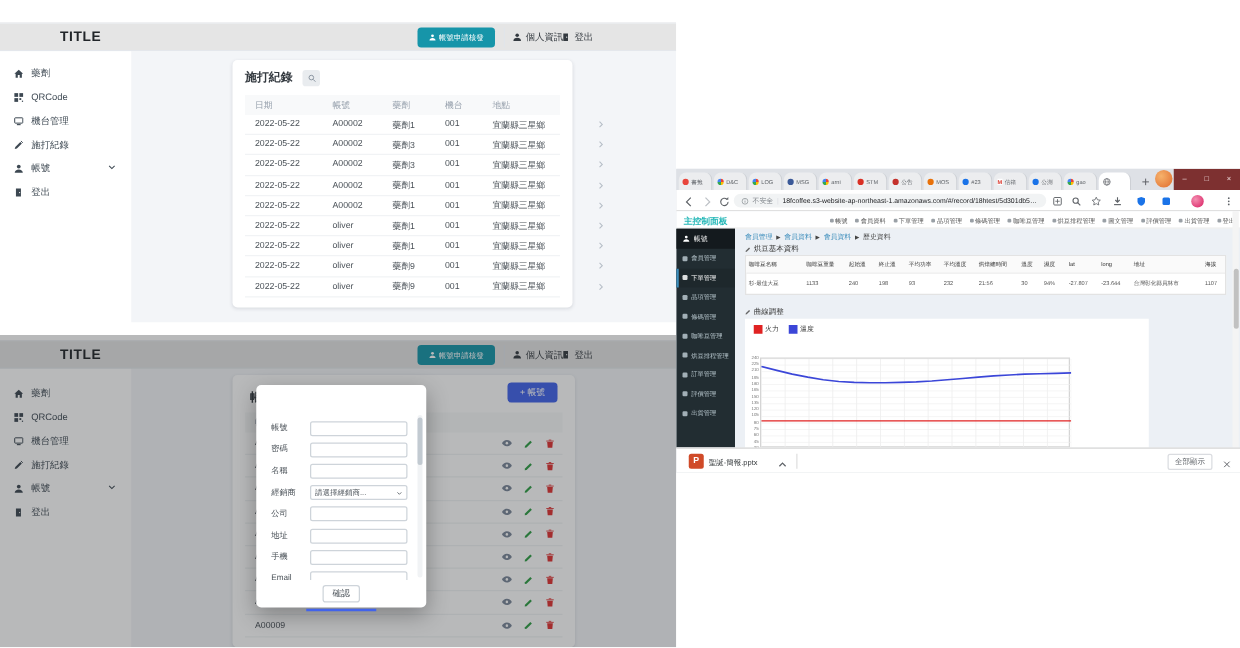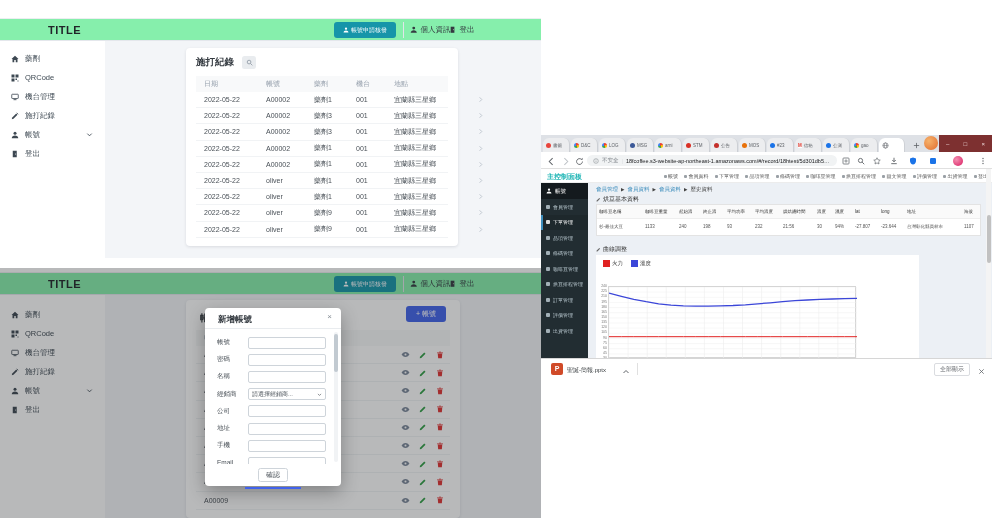--- a/index.html
+++ b/index.html
@@ -5,21 +5,21 @@
   * { margin:0; padding:0; box-sizing:border-box; }
   html,body { background:#fff; }
   body { font-family:"Liberation Sans","DejaVu Sans",sans-serif; color:#333; }
   .canvas { position:relative; width:992px; height:518px; background:#fff; overflow:hidden; }
   .shot { position:absolute; overflow:hidden; }
 
   
   .shot-top   { left:0; top:0;   width:541px; height:258px; background:#fff; }
   .shot-bottom{ left:0; top:268px; width:541px; height:250px; background:#fff; }
 
-  .va-header { position:absolute; left:0; width:541px; height:23px; background:#86efac;
+  .va-header { position:absolute; left:0; width:541px; height:23px; background:#e5e5e5;
                border-top:1px solid #eceef1; border-bottom:1px solid #e4e7ec; }
   .shot-top .va-header { top:18px; }
   .shot-bottom .va-header { top:4px; }
   .va-title { position:absolute; left:48px; top:5px; font-size:11px; font-weight:bold; color:#212529; letter-spacing:.5px; }
   .btn-teal { position:absolute; left:334px; top:3px; width:62px; height:16px; background:#1695a9; color:#fff;
               border:none; border-radius:3px; font-size:6px; display:flex; align-items:center; justify-content:center; gap:2px; cursor:pointer; }
   .vdiv { position:absolute; left:403px; top:3px; width:1px; height:16px; background:#e1e5ea; }
   .hdr-link { position:absolute; top:3px; height:16px; background:none; border:none; font-size:7.5px; color:#343a40;
               display:flex; align-items:center; gap:3px; cursor:pointer; }
   .hdr-profile { left:410px; }
@@ -701,24 +701,20 @@
                     <rect x="6" y="1.4" width="4" height="1.4" fill="currentColor"></rect>
                   </svg>
                 </span>
               </span>
             </div>
           </div>
       </div>
     </main>
     <div class="backdrop"></div>
     <div class="modal">
-      <div class="modal-head">
-        <span class="modal-title">新增帳號</span>
-        <button class="modal-close">×</button>
-      </div>
       <div class="modal-body" id="modal-fields">
           <div class="mfield">
             <span class="mlabel">帳號</span>
             <input class="minput" value="" style="">
           </div>
           <div class="mfield">
             <span class="mlabel">密碼</span>
             <input class="minput" value="" style="">
           </div>
           <div class="mfield">

